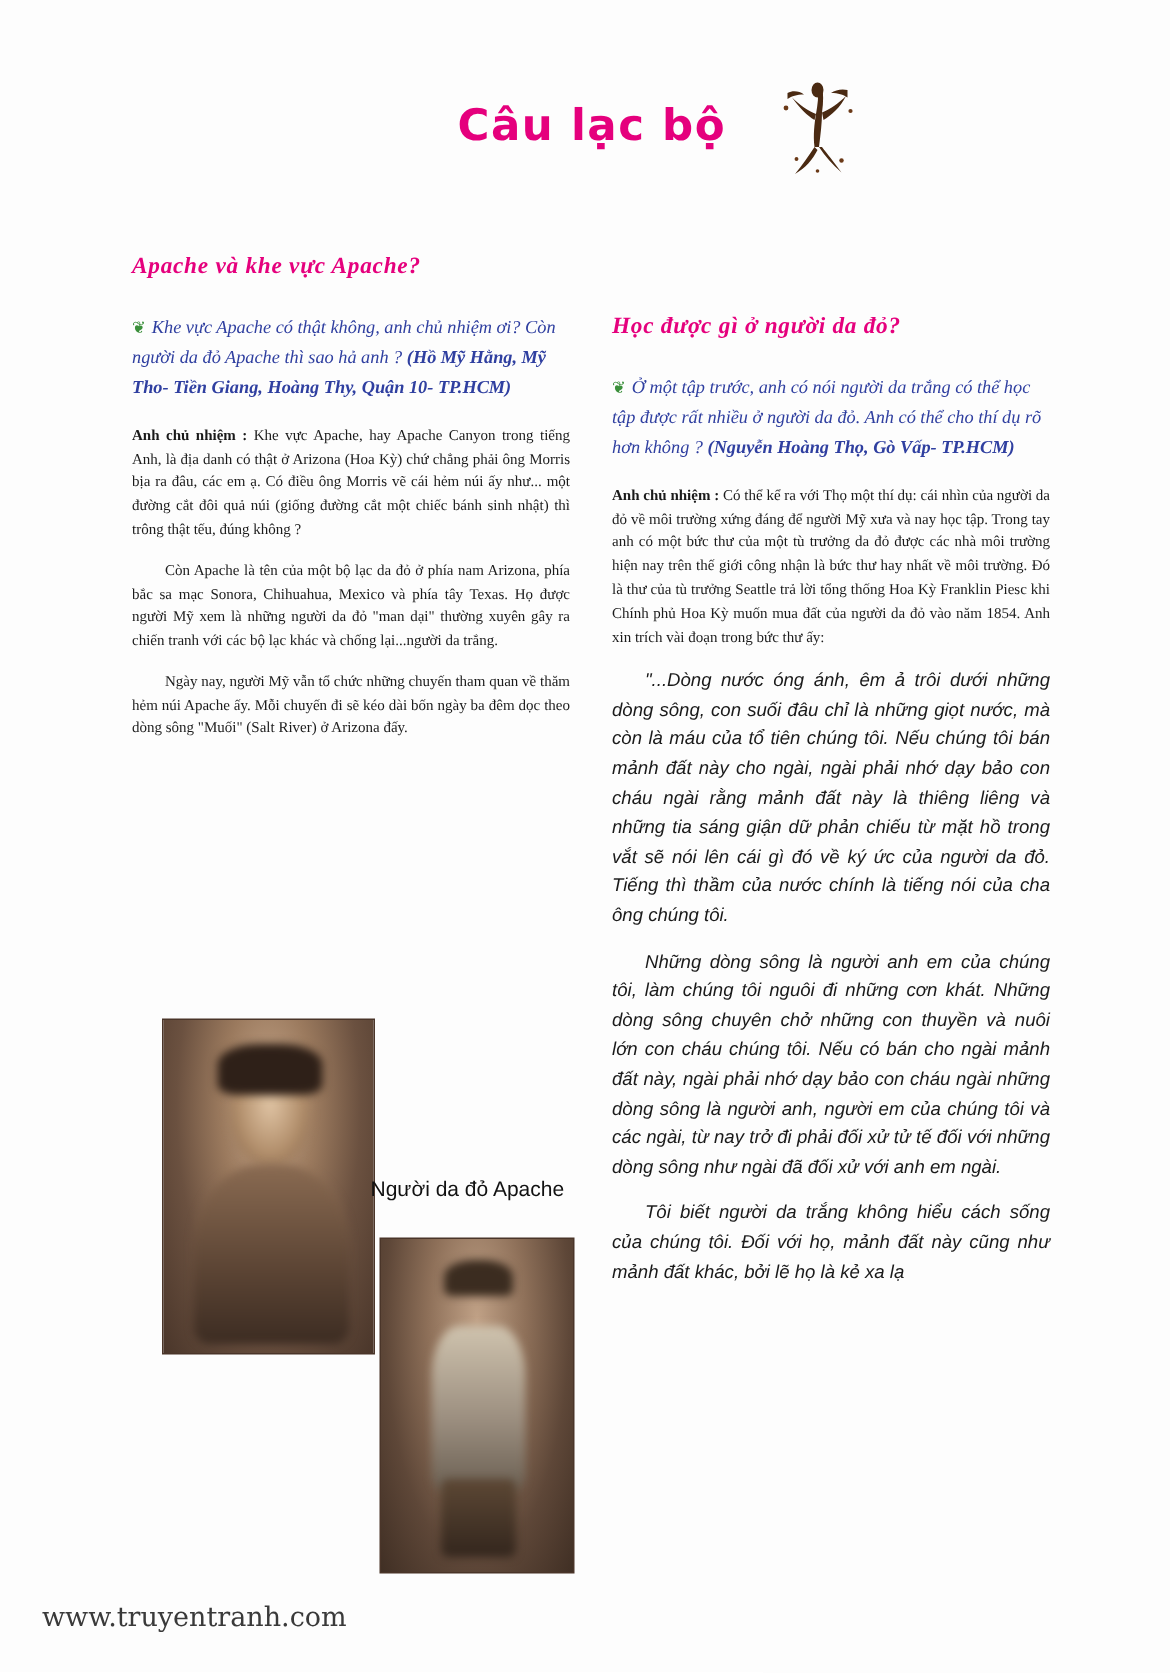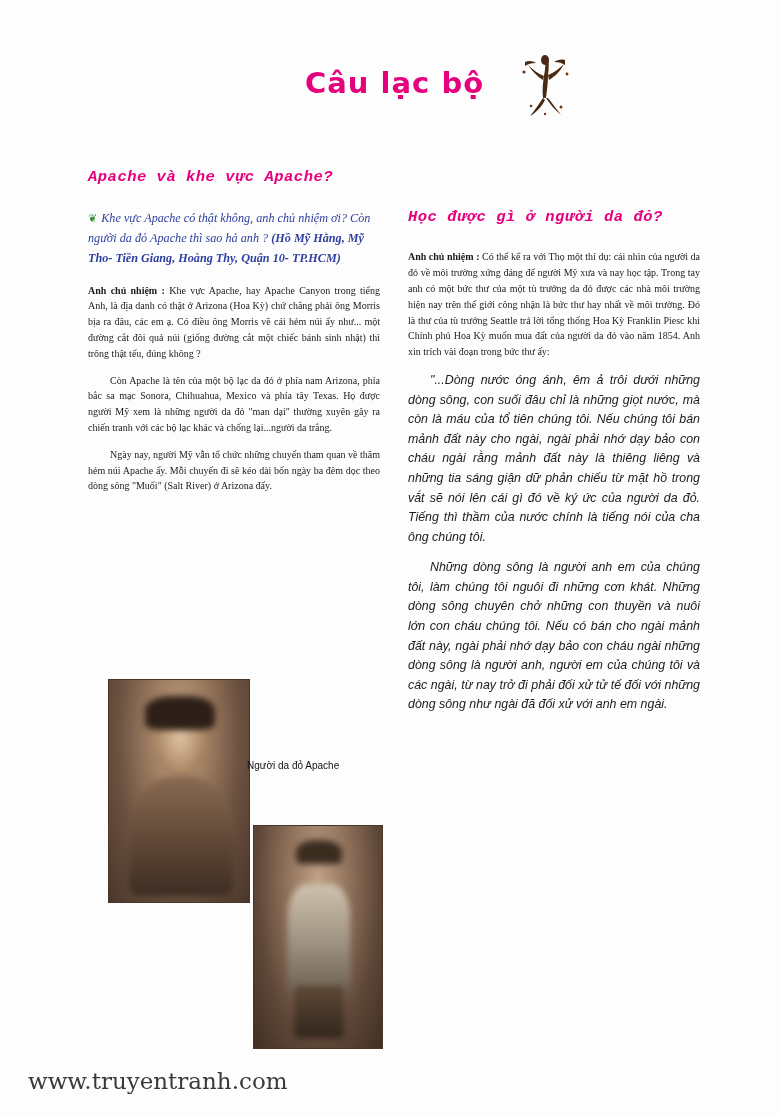--- a/index.html
+++ b/index.html
@@ -55,21 +55,21 @@
   .col-left { left: 88px; }
   .col-right { left: 408px; margin-top: 40px; }
 
   .col-title {
     font-size: 15.5px;
     font-weight: bold;
     color: #e5007d;
     font-style: italic;
     letter-spacing: 0.5px;
     margin: 0 0 22px 0;
-    font-family: Liberation Mono, monospace;
+    font-family: Liberation Serif, serif;
     line-height: 1.25;
   }
   .question {
     color: #2f3fa0;
     font-size: 12.2px;
     font-style: italic;
     line-height: 1.62;
     margin: 0 0 14px 0;
     font-family: Liberation Serif, serif;
   }
@@ -126,32 +126,32 @@
       radial-gradient(ellipse at 50% 24%, #c0a186 0%, #8e7059 36%, #5e4738 68%, #402f24 100%);
   }
   .face-shape {
     position: absolute;
     border-radius: 50%;
     filter: blur(3px);
   }
   .caption {
     position: absolute;
     left: 247px;
-    top: 760px;
-    font-size: 10px;
+    top: 784px;
+    font-size: 14px;
     color: #111;
     font-family: "Liberation Sans", sans-serif;
     white-space: nowrap;
   }
   
   .footer {
     position: absolute;
     left: 28px;
     top: 1068px;
-    font-size: 23px;
+    font-size: 18px;
     color: #3a3a3a;
     font-family: "DejaVu Serif", serif;
   }
 </style>
 </head>
 <body>
 
 <div class="page">
 
   <div class="header">
@@ -190,25 +190,30 @@
     <p class="para"><b>Anh chủ nhiệm :</b><span> Khe vực Apache, hay Apache Canyon trong tiếng Anh, là địa danh có thật ở Arizona (Hoa Kỳ) chứ chẳng phải ông Morris bịa ra đâu, các em ạ. Có điều ông Morris vẽ cái hẻm núi ấy như... một đường cắt đôi quả núi (giống đường cắt một chiếc bánh sinh nhật) thì trông thật tếu, đúng không ?</span></p>
 
     <p class="para indent">Còn Apache là tên của một bộ lạc da đỏ ở phía nam Arizona, phía bắc sa mạc Sonora, Chihuahua, Mexico và phía tây Texas. Họ được người Mỹ xem là những người  da đỏ "man dại" thường xuyên gây ra chiến tranh với các bộ lạc khác và chống lại...người da trắng.</p>
 
     <p class="para indent">Ngày nay, người Mỹ vẫn tổ chức những chuyến tham quan về thăm hẻm núi Apache ấy. Mỗi chuyến đi sẽ kéo dài bốn ngày ba đêm dọc theo dòng sông "Muối" (Salt River) ở Arizona đấy.</p>
   </div>
 
   <div class="col col-right">
     <h2 class="col-title">Học được gì ở người da đỏ?</h2>
 
+    <p class="question">
+      <span class="leaf-icon">❦</span><span>Ở một tập trước, anh có nói người da trắng có thể học tập được rất nhiều ở người da đỏ. Anh có thể cho thí dụ rõ hơn không ?</span>
+      <span class="source">(Nguyễn Hoàng Thọ, Gò Vấp- TP.HCM)</span>
+    </p>
 
     <p class="para"><b>Anh chủ nhiệm :</b><span> Có thể kể ra với Thọ một thí dụ: cái nhìn của người da đỏ về môi trường xứng đáng để người Mỹ xưa và nay học tập. Trong tay anh có một bức thư của một tù trưởng da đỏ được các nhà môi trường hiện nay trên thế giới công nhận là bức thư hay nhất về môi trường. Đó là thư của tù trưởng Seattle trả lời tổng thống Hoa Kỳ Franklin Piesc khi Chính phủ Hoa Kỳ muốn mua đất của người da đỏ vào năm 1854. Anh xin trích vài đoạn trong bức thư ấy:</span></p>
 
     <p class="quote">"...Dòng nước óng ánh, êm ả trôi dưới những dòng sông, con suối đâu chỉ là những giọt nước, mà còn là máu của tổ tiên chúng tôi. Nếu chúng tôi bán mảnh đất này cho ngài, ngài phải nhớ dạy bảo con cháu ngài rằng mảnh đất này là thiêng liêng và những tia sáng giận dữ phản chiếu từ mặt hồ trong vắt sẽ nói lên cái gì đó về ký ức của người da đỏ. Tiếng thì thầm của nước chính là tiếng nói của cha ông chúng tôi.</p>
     <p class="quote">Những dòng sông là người anh em của chúng tôi, làm chúng tôi nguôi đi những cơn khát. Những dòng sông chuyên chở những con thuyền và nuôi lớn con cháu chúng tôi. Nếu có bán cho ngài mảnh đất này, ngài phải nhớ dạy bảo con cháu ngài những dòng sông là người anh, người em của chúng tôi và các ngài, từ nay trở đi phải đối xử tử tế đối với những dòng sông như ngài đã đối xử với anh em ngài.</p>
+    <p class="quote">Tôi biết người da trắng không hiểu cách sống của chúng tôi. Đối với họ, mảnh đất này cũng như mảnh đất khác, bởi lẽ họ là kẻ xa lạ</p>
   </div>
 
   <div class="photo photo-1">
     <div class="face-shape" style="left:44px;top:28px;width:54px;height:70px;background:radial-gradient(ellipse at 50% 40%, #e0c4a4 0%, #b28f6c 55%, #7a5b42 100%);"></div>
     <div class="face-shape" style="left:36px;top:16px;width:70px;height:34px;background:#2e2018;border-radius:40% 40% 20% 20%;"></div>
     <div class="face-shape" style="left:20px;top:96px;width:104px;height:120px;background:linear-gradient(180deg,#8a6b52 0%, #5b4434 60%, #3c2c22 100%);border-radius:45% 45% 10% 10%;"></div>
   </div>
 
   <div class="caption">Người da đỏ Apache</div>
 

